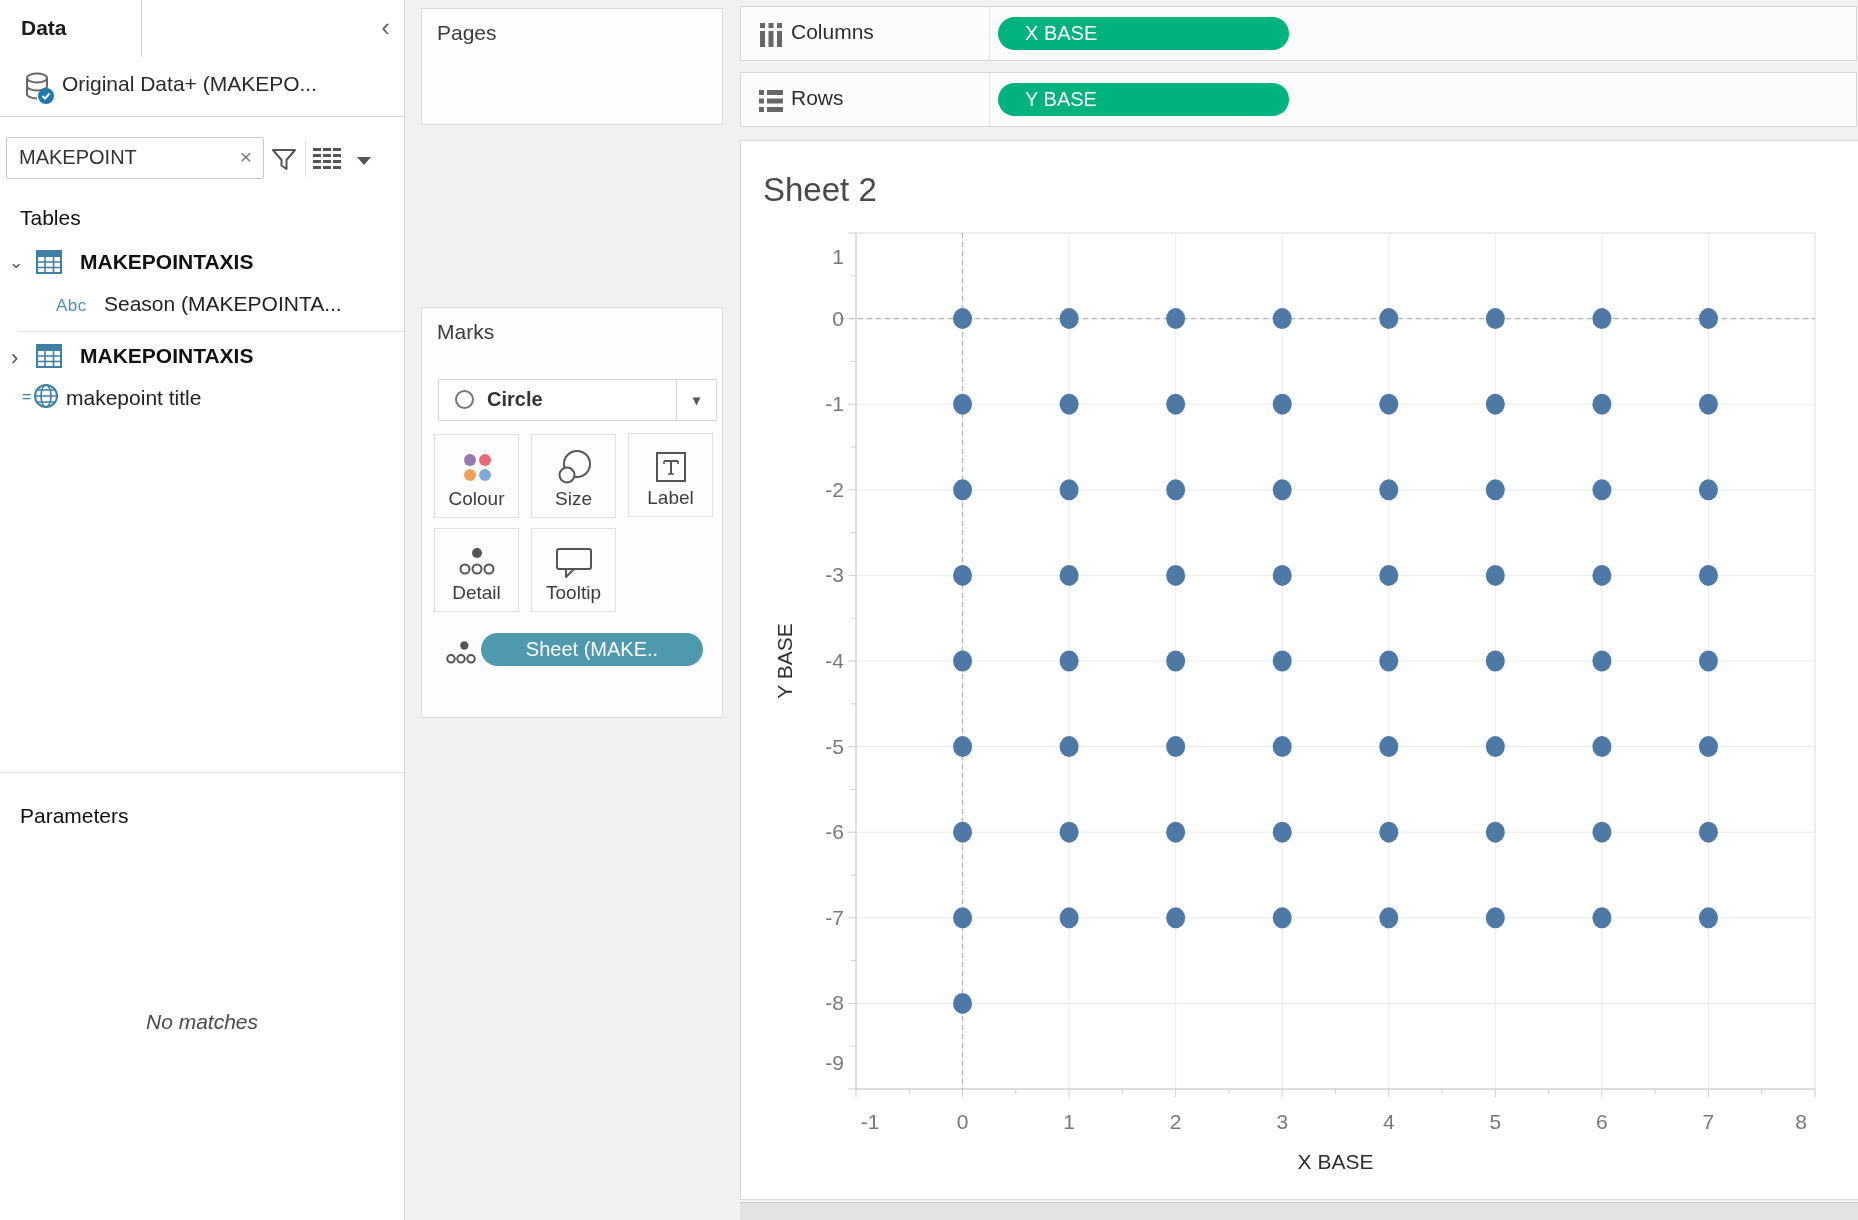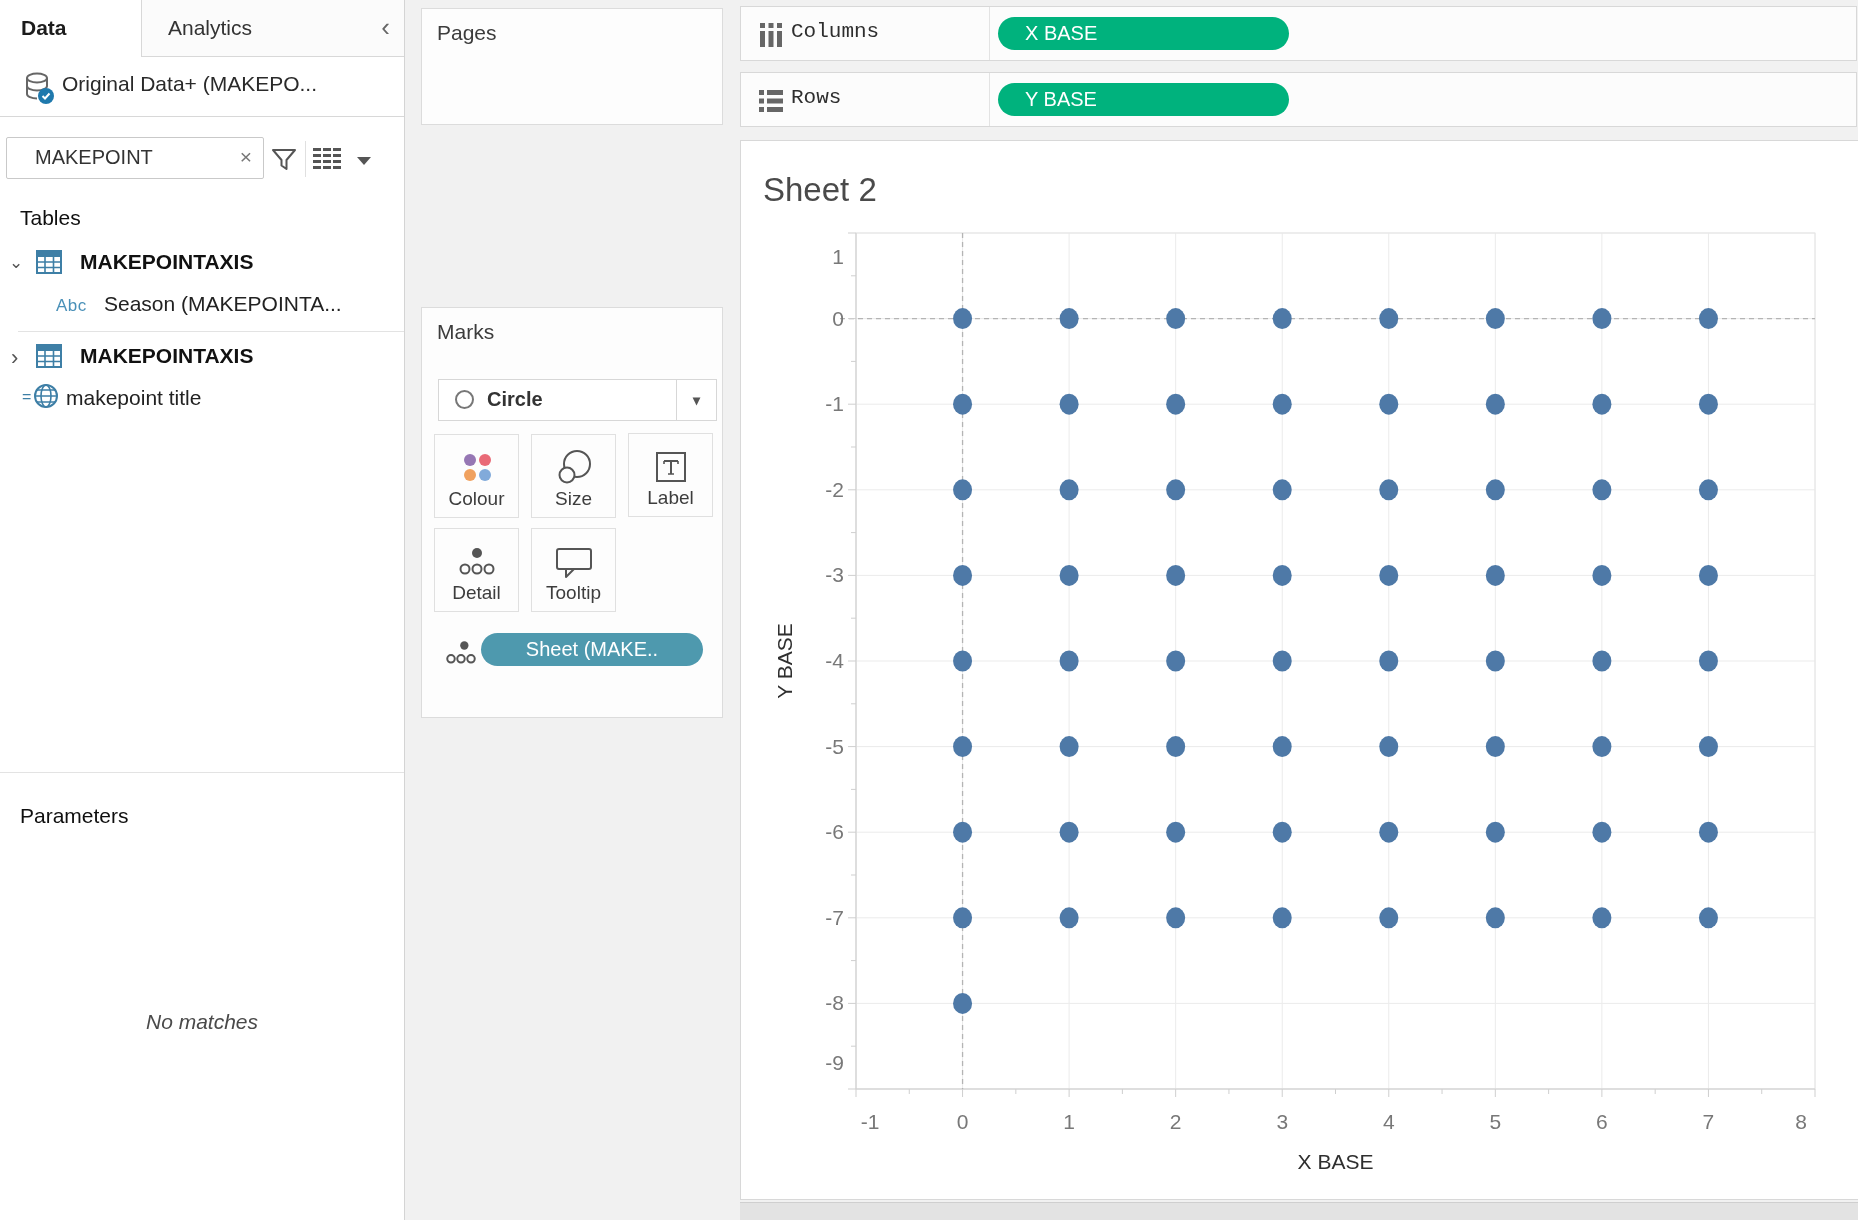--- a/index.html
+++ b/index.html
@@ -9,21 +9,21 @@
 
   
   .sidebar { position:absolute; left:0; top:0; width:405px; height:1220px; background:#fff; border-right:1px solid #d4d4d4; }
   .tabbar { position:absolute; left:0; top:0; width:100%; height:57px; }
   .tab-data { position:absolute; left:0; top:0; width:142px; height:57px; background:#fff; border-right:1px solid #d8d8d8; font-weight:bold; font-size:21px; color:#1c1c1c; line-height:56px; padding-left:21px; }
   .tab-analytics { position:absolute; left:142px; top:0; right:0; height:57px; background:#fbfbfb; border-bottom:1px solid #d8d8d8; font-size:21px; color:#333; line-height:56px; padding-left:26px; }
   .collapse-btn { position:absolute; right:14px; top:0; height:57px; line-height:54px; font-size:26px; color:#666; }
   .ds-row { position:absolute; left:0; top:57px; width:100%; height:60px; border-bottom:1px solid #d8d8d8; }
   .ds-row .ds-label { position:absolute; left:62px; top:15px; font-size:21px; color:#2a2a2a; }
   .searchbox { position:absolute; left:6px; top:137px; width:258px; height:42px; border:1px solid #c9c9c9; border-radius:2px; background:#fff; }
-  .searchbox .q { position:absolute; left:28px; top:8px; font-size:20px; color:#333; }
+  .searchbox .q { position:absolute; left:12px; top:8px; font-size:20px; color:#333; }
   .searchbox .clr { position:absolute; right:11px; top:7px; font-size:21px; color:#777; }
   .side-sep { position:absolute; background:#e0e0e0; width:1px; }
   .tables-h, .params-h { position:absolute; left:20px; font-weight:normal; font-size:21px; color:#0f0f0f; }
   .tree-chev { position:absolute; font-size:17px; color:#555; }
   .tbl-name { position:absolute; left:80px; font-weight:bold; font-size:21px; color:#111; }
   .field-name { position:absolute; font-size:21px; color:#222; }
   .abc { position:absolute; left:56px; font-size:17px; color:#4a90b8; letter-spacing:0.5px; }
   .hdiv { position:absolute; height:1px; background:#e3e3e3; }
   .no-matches { position:absolute; left:0; top:1010px; width:100%; text-align:center; font-style:italic; font-size:21px; color:#4a4a4a; }
 
@@ -33,40 +33,39 @@
   .mark-dd { position:absolute; left:16px; top:71px; width:279px; height:42px; background:#fff; border:1px solid #d7d7d7;font-weight:bold; }
   .mark-dd .circ { position:absolute; left:16px; top:10px; width:19px; height:19px; border:2px solid #777; border-radius:50%; }
   .mark-dd .dd-label { position:absolute; left:48px; top:8px; font-size:20px; color:#333; }
   .mark-dd .dd-caret { position:absolute; right:0; top:0; width:40px; height:40px; border-left:1px solid #d7d7d7; color:#555; font-size:14px; text-align:center; line-height:40px; }
   .mbtn { position:absolute; width:85px; height:84px; background:#fdfdfd; border:1px solid #e0e0e0; text-align:center; }
   .mbtn .mlabel { position:absolute; bottom:7px; width:100%; font-size:19px; color:#3d3d3d; }
   .season-pill { position:absolute; left:59px; top:325px; width:222px; height:33px; border-radius:17px; text-align:center; line-height:32px; font-size:20px; color:#fff; }
 
   
   .shelf { position:absolute; left:740px; width:1117px; height:55px; background:#fcfcfc; border:1px solid #d8d8d8; }
-  .shelf .sh-label { position:absolute; left:50px; top:13px; font-size:21px; color:#2e2e2e;font-family:Liberation Mono, monospace; }
+  .shelf .sh-label { position:absolute; left:50px; top:13px; font-size:21px; color:#2e2e2e; }
   .shelf .sh-sep { position:absolute; left:248px; top:0; width:1px; height:100%; background:#e3e3e3; }
   .shelf-pill { position:absolute; left:257px; top:10px; width:291px; height:33px; border-radius:17px; color:#fff; font-size:20px; line-height:33px; padding-left:27px; }
 
   
   .chart-card { position:absolute; left:740px; top:140px; width:1334px; height:1060px; background:#fff; border:1px solid #d8d8d8; }
   .sheet-title { position:absolute; left:22px; top:30px; font-size:33px; color:#4a4a4a; }
   .status-strip { position:absolute; left:740px; top:1202px; width:1118px; height:18px; background:#e3e3e3; border-top:1px solid #cfcfcf; }
   svg text { font-family:"Liberation Sans", sans-serif; }
   .icon { display:block; }
 </style>
 </head>
 <body>
 
 <div id="app">
 
   <div class="sidebar">
     <div class="tabbar">
       <div class="tab-data">Data</div>
-      <div class="tab-analytics">Analytics</div>
       <div class="collapse-btn">‹</div>
     </div>
 
     <div class="ds-row">
       <svg class="icon" style="position:absolute;left:22px;top:14px" width="34" height="34" viewBox="0 0 34 34">
         <ellipse cx="15" cy="7" rx="10" ry="4.5" fill="none" stroke="#666" stroke-width="2"></ellipse>
         <path d="M5 7 v8 c0 2.5 4.5 4.5 10 4.5 s10 -2 10 -4.5 v-8" fill="none" stroke="#666" stroke-width="2"></path>
         <path d="M5 15 v8 c0 2.5 4.5 4.5 10 4.5" fill="none" stroke="#666" stroke-width="2"></path>
         <circle cx="24" cy="25" r="8" fill="#1f79ad"></circle>
         <path d="M20.5 25 l2.5 2.5 l4.5 -5" fill="none" stroke="#fff" stroke-width="2"></path>

